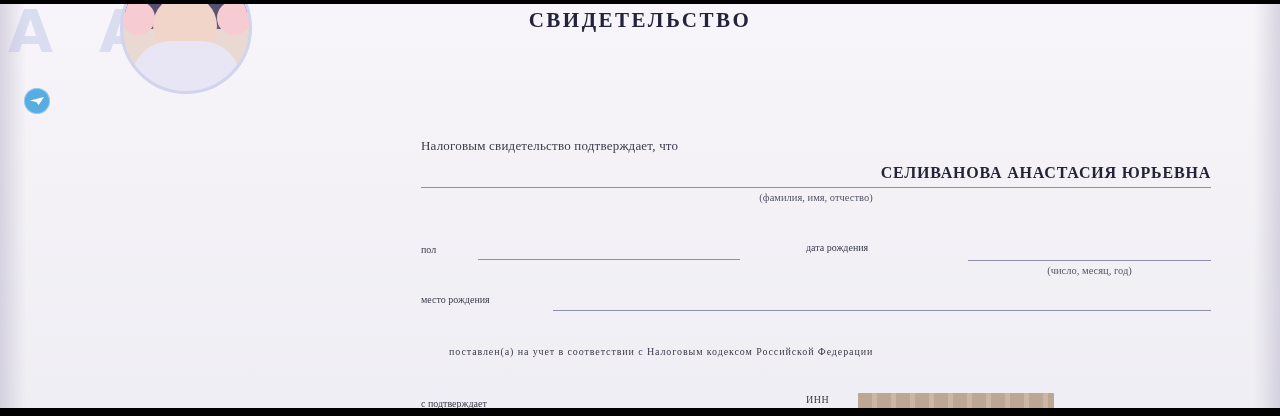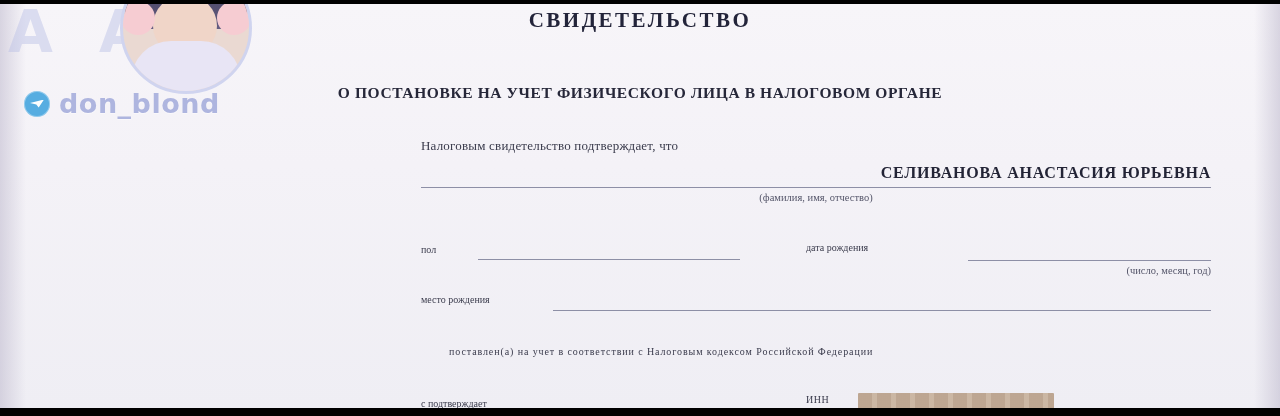--- a/index.html
+++ b/index.html
@@ -129,21 +129,21 @@
   .lbl-pol { top: 240px; left: 421px; }
   .rule-pol { top: 255px; left: 478px; width: 262px; }
 
   .lbl-dr { top: 238px; left: 806px; }
   .rule-dr { top: 256px; left: 968px; width: 243px; }
   .caption-dr {
     position: absolute;
     top: 261px;
     left: 968px;
     width: 243px;
-    text-align: right;
+    text-align: center;
     font-size: 10.5px;
     color: #55566a;
   }
 
   .lbl-mr { top: 290px; left: 421px; }
   .rule-mr { top: 306px; left: 553px; width: 658px; }
 
   .lbl-post { top: 342px; left: 421px; letter-spacing: 0.9px; margin-left: 28px; }
   .lbl-sv { top: 394px; left: 421px; }
   .lbl-inn { top: 390px; left: 806px; letter-spacing: 0.5px; }
@@ -252,21 +252,20 @@
 <body>
 
 <div id="screen">
 
   <div class="bar top"></div>
 
   <div class="page">
     <div class="doc">
 
       <div class="title">СВИДЕТЕЛЬСТВО</div>
-      <div class="subtitle">О ПОСТАНОВКЕ НА УЧЕТ ФИЗИЧЕСКОГО ЛИЦА В НАЛОГОВОМ ОРГАНЕ</div>
 
       <div class="intro">Налоговым свидетельство подтверждает, что</div>
 
       <div class="fio">СЕЛИВАНОВА АНАСТАСИЯ ЮРЬЕВНА</div>
       <div class="rule rule-fio"></div>
       <div class="caption-fio">(фамилия, имя, отчество)</div>
 
       <div class="lbl lbl-pol">пол</div>
       <div class="rule rule-pol"></div>
 
@@ -289,19 +288,18 @@
       <div class="wm-letters">AAA</div>
       <div class="wm-avatar">
         <div class="av-hair"></div>
         <div class="av-face"></div>
         <div class="av-puff l"></div>
         <div class="av-puff r"></div>
         <div class="av-body"></div>
       </div>
       <div class="wm-tag">
         <span class="tg-icon"></span>
-        <span class="wm-name">don_blond</span>
       </div>
     </div>
   </div>
 
   <div class="bar bottom"></div>
 </div>
 
 </body></html>

